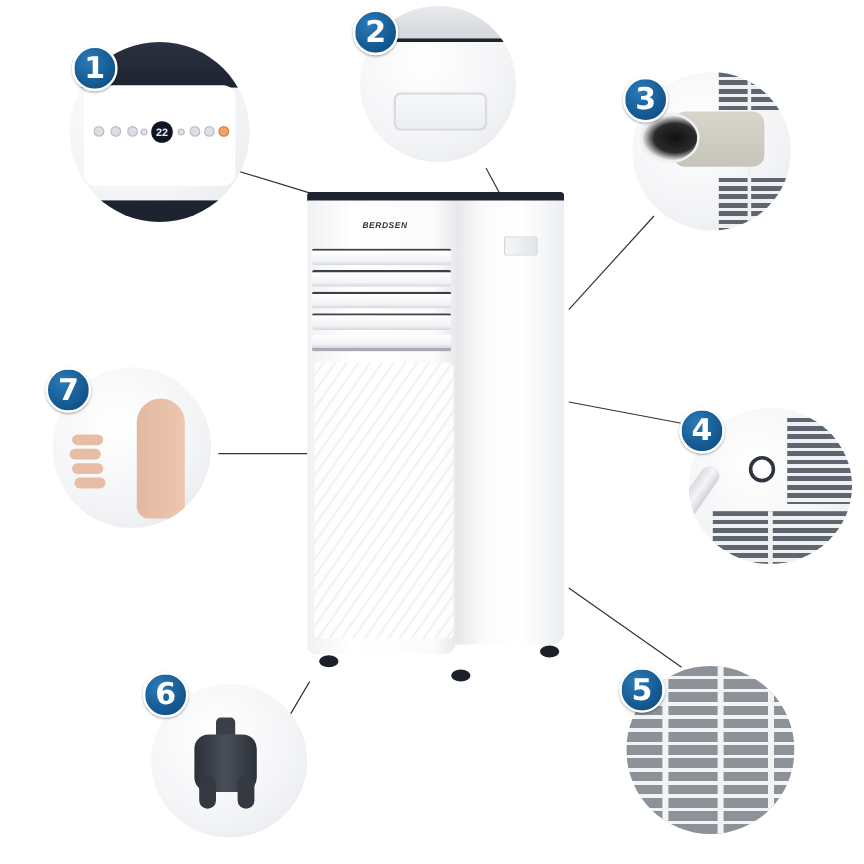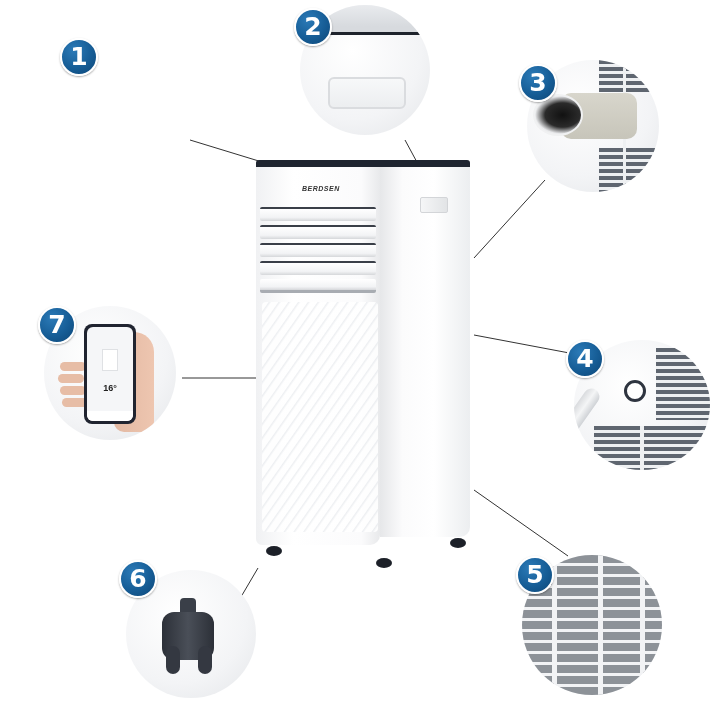--- a/index.html
+++ b/index.html
@@ -123,20 +123,35 @@
       <div class="louver" style="top:76px;"></div>
       <div class="louver" style="top:94px;"></div>
       <div class="louver louver-bottom" style="top:112px;"></div>
       <div class="wave-panel"></div>
     </div>
     <div class="wheel" style="left:14px;top:386px;"></div>
     <div class="wheel" style="left:124px;top:398px;"></div>
     <div class="wheel" style="left:198px;top:378px;"></div>
   </div>
 
+  <div class="detail" style="left:58px;top:35px;width:150px;height:150px;">
+    <div class="cp-top"></div>
+    <div class="cp-face">
+      <div class="cp-btn" style="left:8px;"></div>
+      <div class="cp-btn" style="left:22px;"></div>
+      <div class="cp-btn" style="left:36px;"></div>
+      <div class="cp-btn" style="left:47px;top:36px;width:6px;height:6px;"></div>
+      <div class="cp-display">22</div>
+      <div class="cp-btn" style="left:78px;top:36px;width:6px;height:6px;"></div>
+      <div class="cp-btn" style="left:88px;"></div>
+      <div class="cp-btn" style="left:100px;"></div>
+      <div class="cp-btn orange" style="left:112px;"></div>
+    </div>
+    <div class="cp-bottom"></div>
+  </div>
   <div class="badge" style="left:60px;top:38px;">1</div>
 
   <div class="detail" style="left:300px;top:5px;width:130px;height:130px;">
     <div class="d2-strip"></div>
     <div class="d2-slot"></div>
   </div>
   <div class="badge" style="left:294px;top:8px;">2</div>
 
   <div class="detail" style="left:527px;top:60px;width:132px;height:132px;">
     <div class="grille" style="left:72px;top:0;width:60px;height:32px;"></div>
@@ -171,26 +186,16 @@
     <div class="caster-wheel" style="left:72px;"></div>
   </div>
   <div class="badge" style="left:119px;top:560px;">6</div>
 
   <div class="detail" style="left:44px;top:306px;width:132px;height:134px;">
     <div class="hand"></div>
     <div class="finger" style="left:16px;top:56px;"></div>
     <div class="finger" style="left:14px;top:68px;"></div>
     <div class="finger" style="left:16px;top:80px;"></div>
     <div class="finger" style="left:18px;top:92px;"></div>
-    <div class="phone">
-      <div class="phone-screen">
-        <div class="phone-title"></div>
-        <div class="phone-ac"></div>
-        <div class="phone-temp">16°</div>
-        <div class="phone-lbl" style="left:6px;"></div>
-        <div class="phone-lbl" style="right:6px;"></div>
-        <div class="phone-nav"></div>
-      </div>
-    </div>
   </div>
   <div class="badge" style="left:38px;top:306px;">7</div>
 
 </div>
 
 </body></html>

